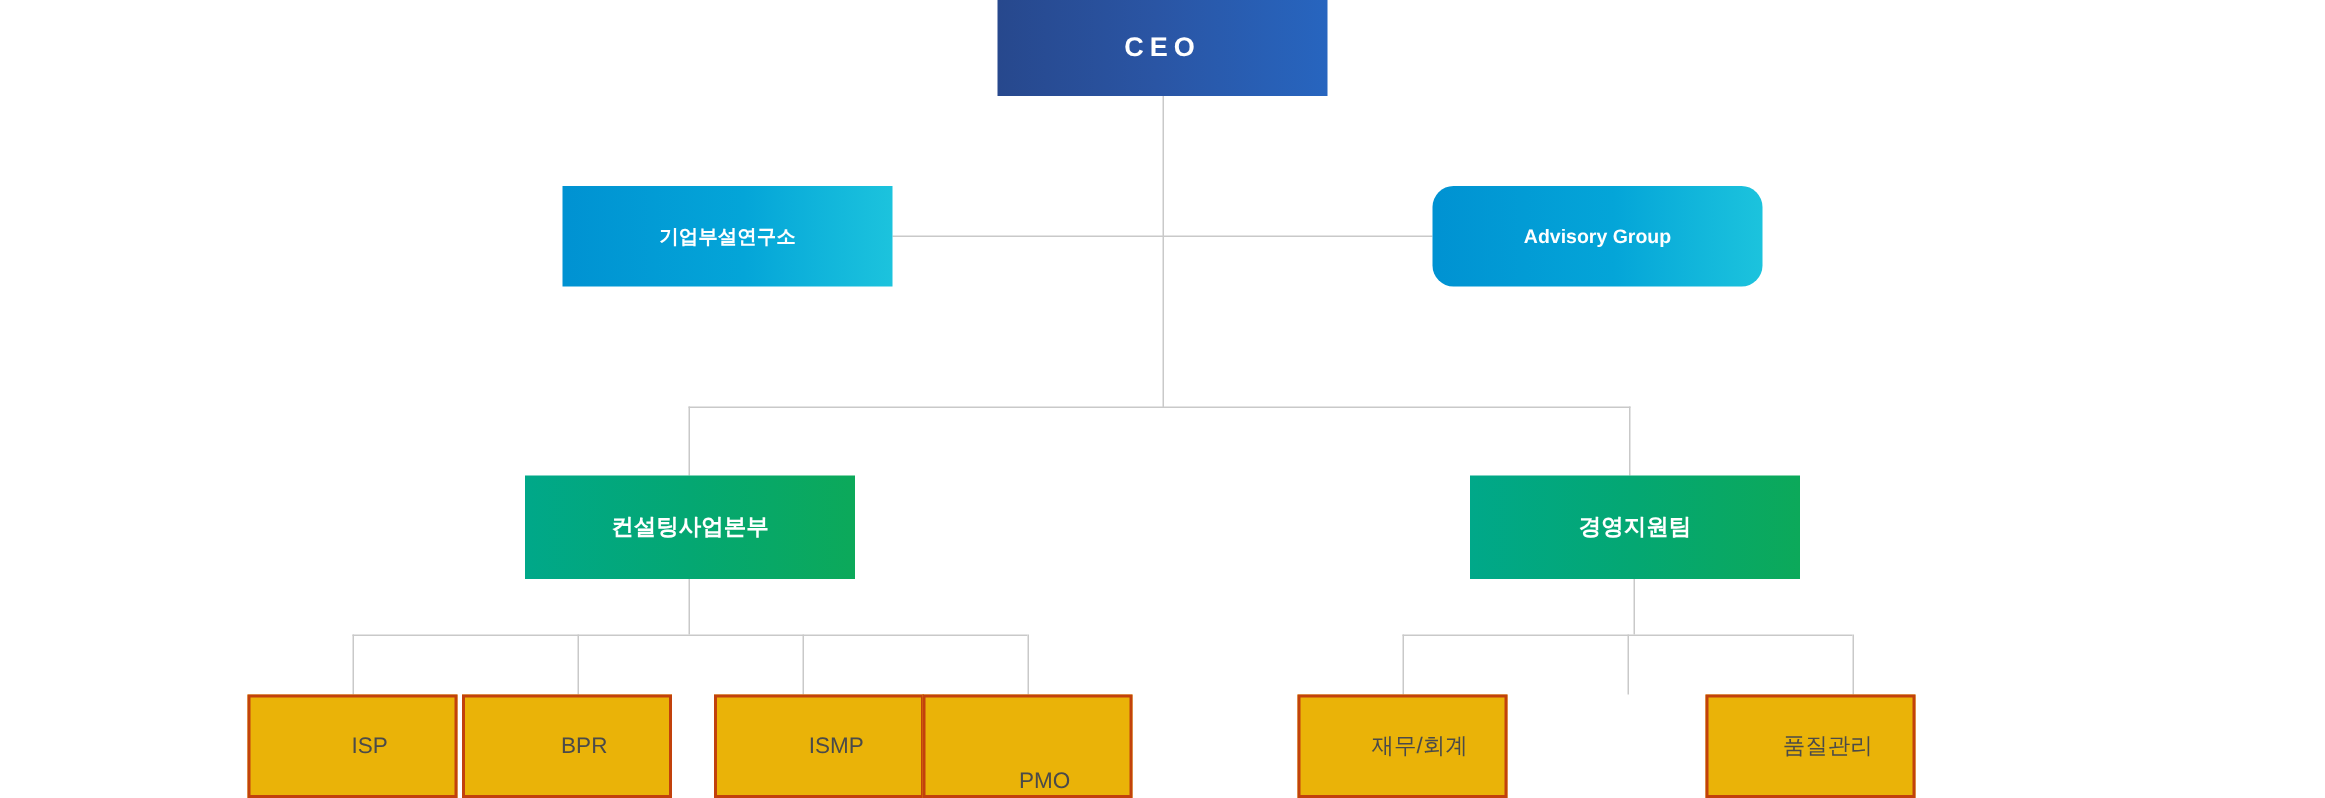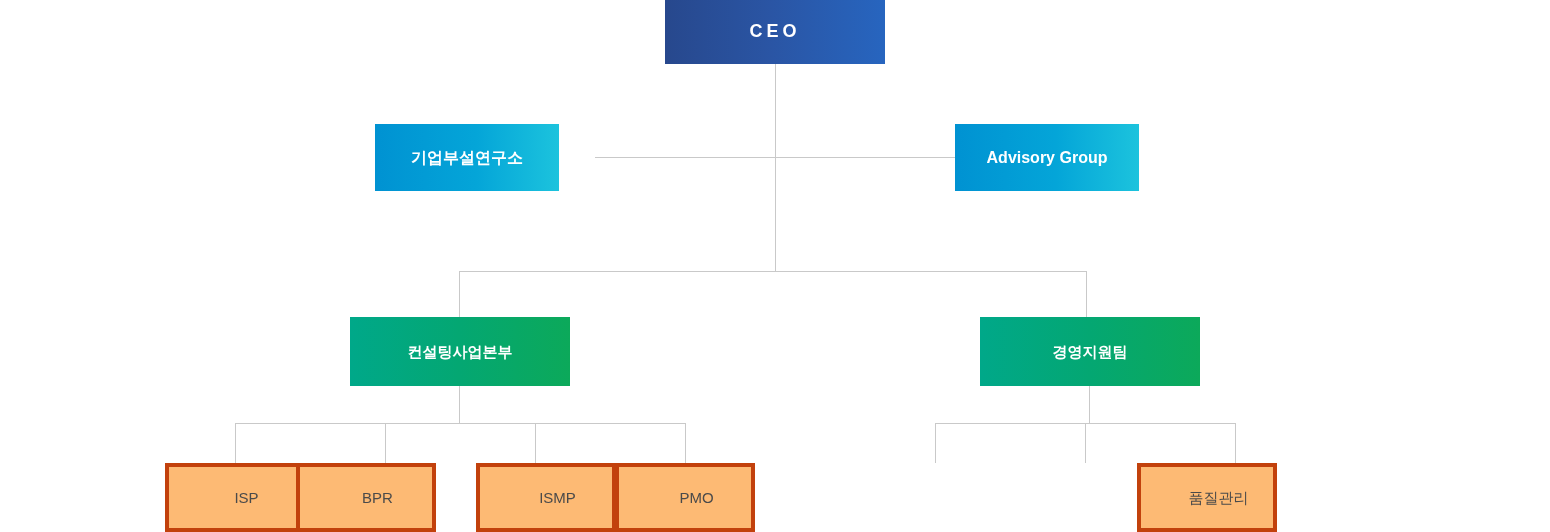--- a/index.html
+++ b/index.html
@@ -50,51 +50,51 @@
     height: 64px;
     background: linear-gradient(to right, #27488d 0%, #2a55a4 48%, #2765bf 100%);
     color: #ffffff;
     font-size: 18px;
     font-weight: 600;
     letter-spacing: 4px;
   }
 
   
   .node.staff {
-    width: 184px;
+    width: 220px;
     height: 67px;
     top: 124px;
     background: linear-gradient(to right, #0092d2 0%, #04a5d8 55%, #1cc3dd 100%);
     color: #ffffff;
-    font-size: 16px;
+    font-size: 13px;
     font-weight: 600;
   }
   .node.staff.left  { left: 375px; }
-  .node.staff.right { left: 955px; }
+  .node.staff.right { left: 955px; border-radius: 14px; }
 
   
   .node.division {
     width: 220px;
     height: 69px;
     top: 317px;
     background: linear-gradient(to right, #00a889 0%, #04a772 50%, #0ca95a 100%);
     color: #ffffff;
     font-size: 15px;
     font-weight: 600;
   }
   .node.division.left  { left: 350px; }
   .node.division.right { left: 980px; }
 
   
   .node.leaf {
     top: 463px;
     width: 140px;
     height: 69px;
-    background: #fdba74;
-    border: 4px solid #c2410c;
+    background: #eab308;
+    border: 2px solid #c2410c;
     color: #4a4a4a;
     font-size: 15px;
     font-weight: 400;
     padding-left: 23px;
   }
 </style>
 </head>
 <body>
 
 <div id="org-chart">
@@ -134,27 +134,30 @@
   <div class="node division right">
     <span class="node-label">경영지원팀</span>
   </div>
   <div class="node division left">
     <span class="node-label">컨설팅사업본부</span>
   </div>
 
   <div class="node leaf" style="left:165px;">
     <span class="node-label">ISP</span>
   </div>
-  <div class="node leaf" style="left:296px;">
+  <div class="node leaf" style="left:308px;">
     <span class="node-label">BPR</span>
   </div>
   <div class="node leaf" style="left:476px;">
     <span class="node-label">ISMP</span>
   </div>
-  <div class="node leaf" style="left:615px;">
+  <div class="node leaf" style="left:615px;align-items:flex-end;">
     <span class="node-label">PMO</span>
   </div>
 
+  <div class="node leaf" style="left:865px;">
+    <span class="node-label">재무/회계</span>
+  </div>
   <div class="node leaf" style="left:1137px;">
     <span class="node-label">품질관리</span>
   </div>
 
 </div>
 
 </body></html>

